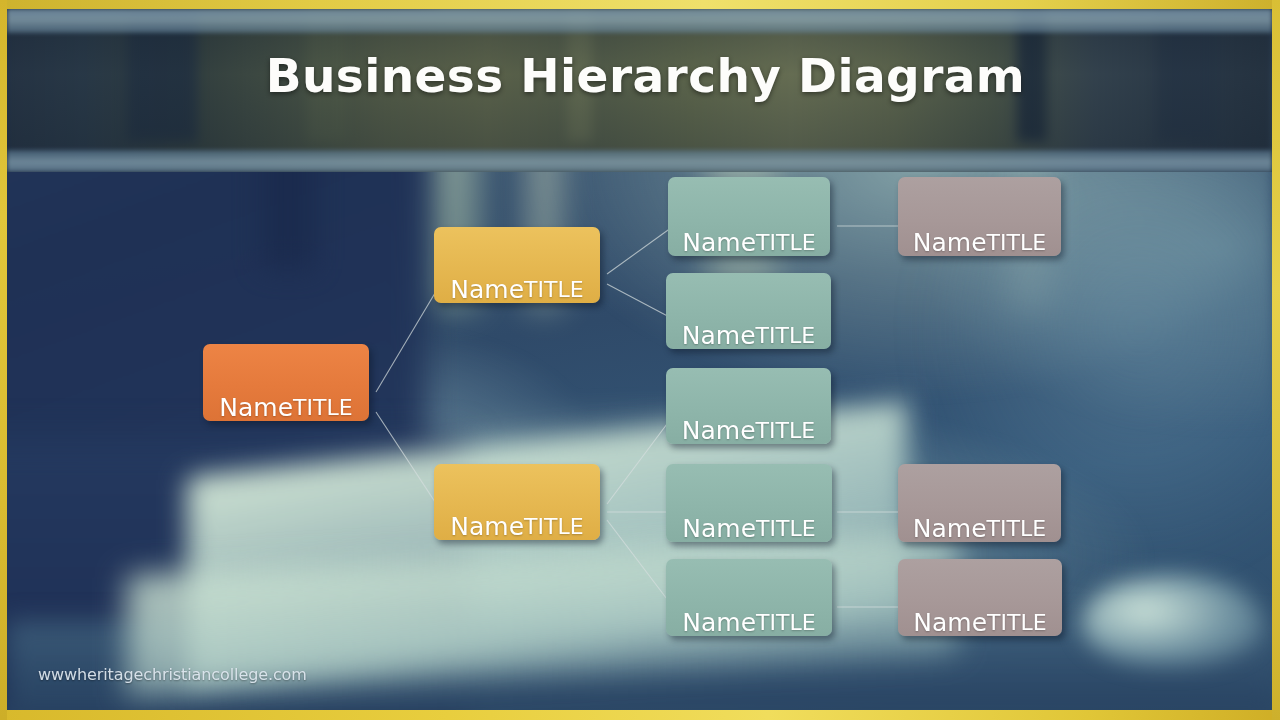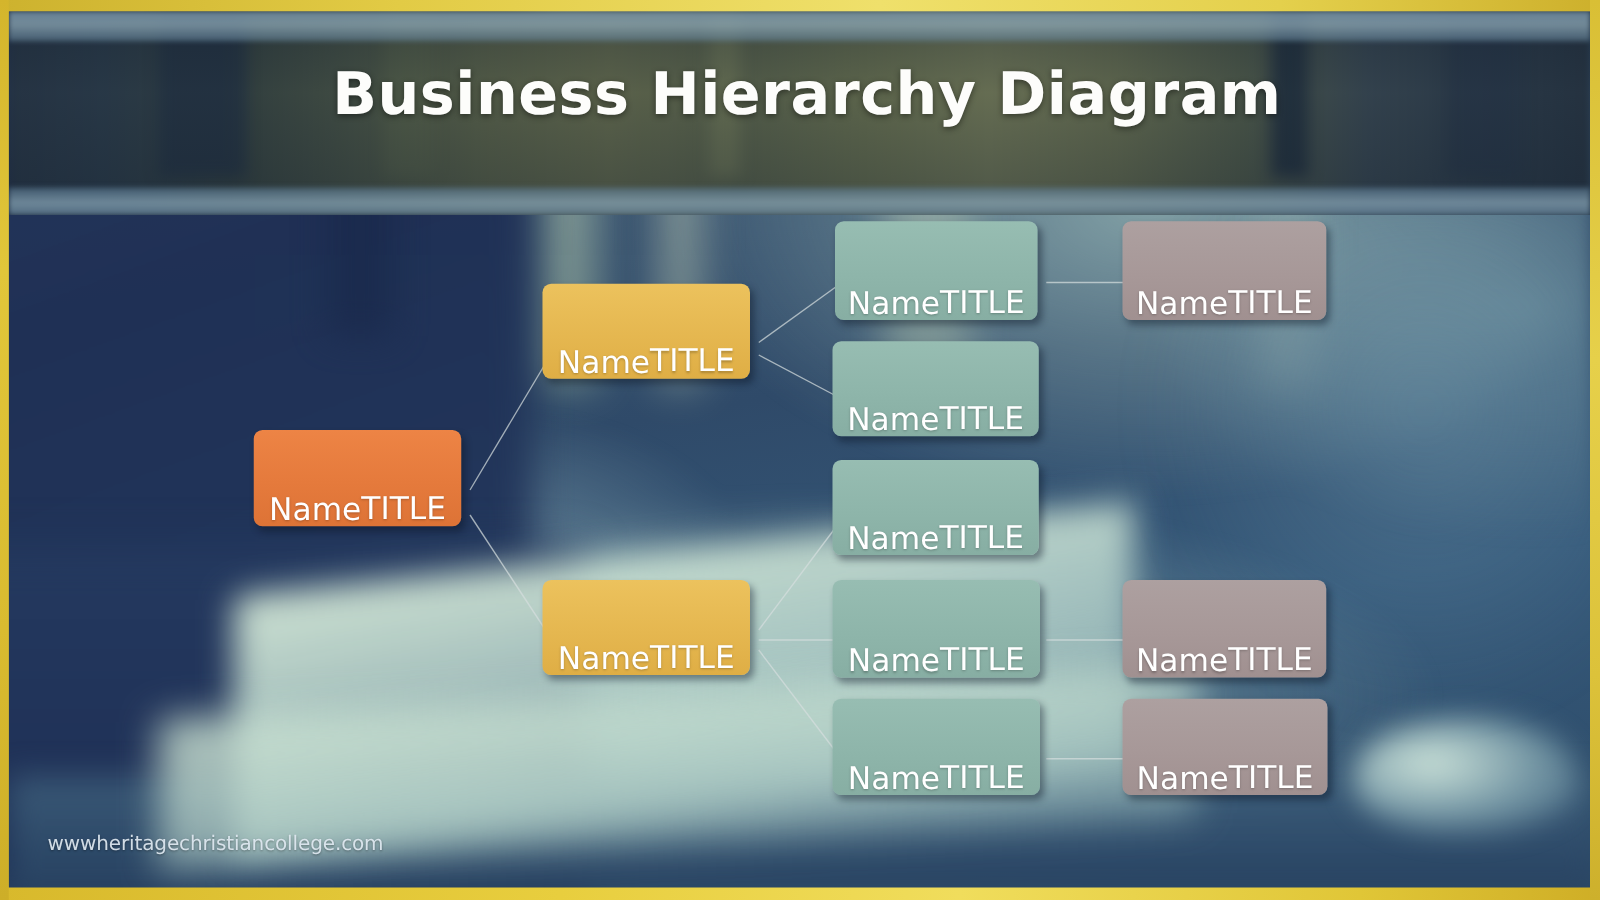--- a/index.html
+++ b/index.html
@@ -154,21 +154,21 @@
     justify-content:center;
     color:#ffffff;
     box-shadow: 3px 4px 6px rgba(10,20,35,0.42);
     box-sizing:border-box;
   }
   .node .nm {
     font-size:25px; line-height:1.03; font-weight:400;
     text-shadow: 0 1px 2px rgba(0,0,0,0.25);
   }
   .node .tt {
-    font-size:25px; line-height:1.12; font-weight:400;
+    font-size:22px; line-height:1.12; font-weight:400;
     text-shadow: 0 1px 2px rgba(0,0,0,0.25);
   }
   .n-root  { background: linear-gradient(180deg,#ed8445 0%,#e57a3c 55%,#dd7336 100%); }
   .n-amber { background: linear-gradient(180deg,#ecc25d 0%,#e5b750 55%,#dfae45 100%); }
   .n-teal  { background: linear-gradient(180deg,#97bdb2 0%,#8eb5aa 55%,#87aea3 100%); }
   .n-mauve { background: linear-gradient(180deg,#ada0a0 0%,#a79898 55%,#a09090 100%); }
 
   
   .watermark {
     position:absolute; left:38px; top:665px;

